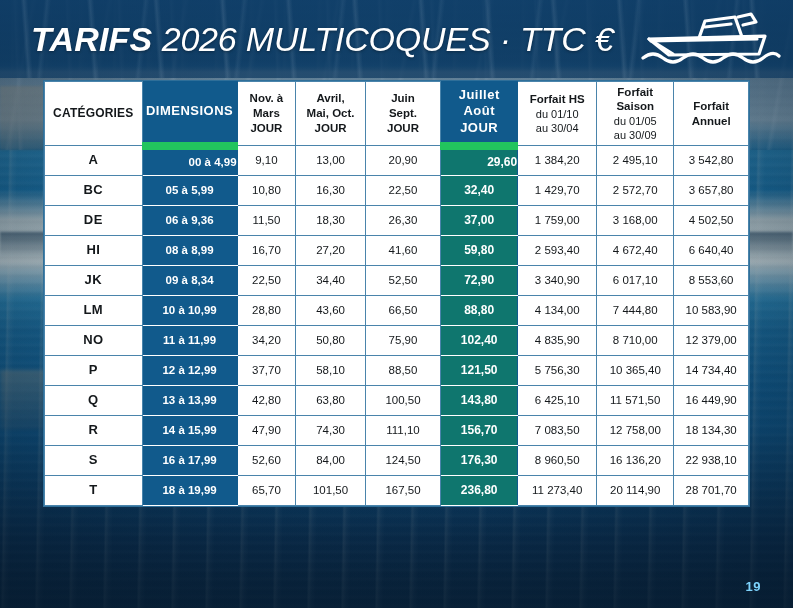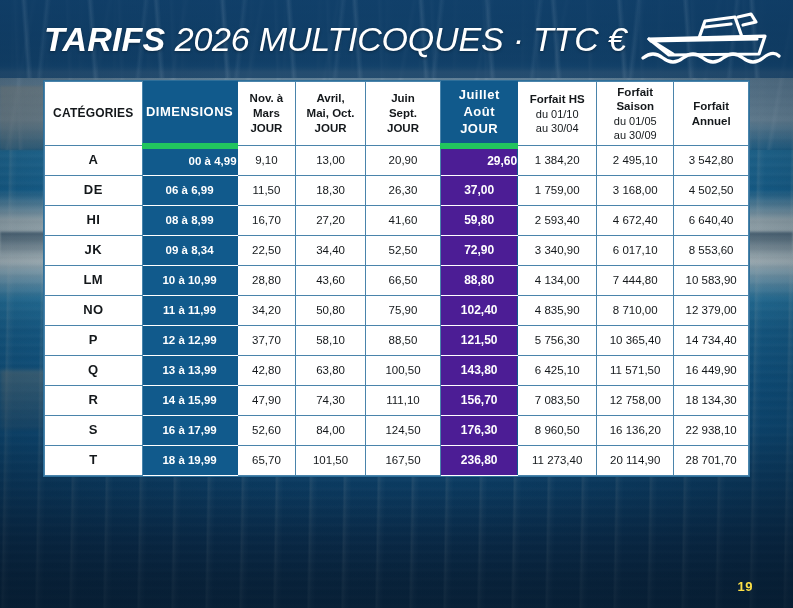--- a/index.html
+++ b/index.html
@@ -101,21 +101,21 @@
   .bg-vignette {
     position:absolute; inset:0;
     background: radial-gradient(ellipse at 50% 42%, rgba(0,0,0,0) 45%, rgba(4,22,40,0.45) 100%);
   }
 
   
   .banner {
     position: absolute; left: 0; top: 0; width: 793px; height: 78px;
     background: linear-gradient(180deg, rgba(16,63,106,0.80), rgba(14,57,96,0.72));
     display: flex; align-items: center;
-    padding-left: 44px;
+    padding-left: 31px;
     overflow: hidden;
   }
   .banner-photo {
     position:absolute; inset:0;
     background:
       repeating-linear-gradient(86deg,
         rgba(255,255,255,0.00) 0px,
         rgba(255,255,255,0.00) 26px,
         rgba(205,220,232,0.10) 29px,
         rgba(255,255,255,0.00) 33px,
@@ -191,47 +191,47 @@
     background: #115a8c;
     color: #ffffff;
     font-weight: 600;
     font-size: 11.5px;
     border-left-color: #115a8c;
     border-right-color: #115a8c;
     border-top: 1px solid #ffffff;
     border-bottom: 1px solid #ffffff;
   }
   td.peak {
-    background: #4c1d95;
+    background: #0f766e;
     color: #ffffff;
     font-weight: 700;
     font-size: 12px;
     border-left-color: #115a8c;
     border-right-color: #115a8c;
     border-top: 1px solid #ffffff;
     border-bottom: 1px solid #ffffff;
   }
   tbody tr:first-child td.dim,
-  tbody tr:first-child td.peak { border-top: 6px solid #22c55e; padding-left: 46px; }
+  tbody tr:first-child td.peak { border-top: 8px solid #22c55e; padding-left: 46px; }
 
   
   .c0 { width: 100px; }
   .c1 { width: 79px; }
   .c2 { width: 63px; }
   .c3 { width: 73px; }
   .c4 { width: 84px; }
   .c5 { width: 63px; }
   .c6 { width: 83px; margin-top: 42px; }
   .c7 { width: 83px; }
   .c8 { width: 80px; }
 
   
   .page-num {
-    position: absolute; right: 40px; bottom: 14px;
-    color: #fde047;
+    position: absolute; right: 32px; bottom: 14px;
+    color: #7dd3fc;
     font-size: 13px;
     font-weight: 700;
     letter-spacing: 0.5px;
   }
 </style>
 </head>
 <body>
 
 <div id="page">
 
@@ -315,22 +315,33 @@
             <td class="dim c1">00 à 4,99</td>
             <td class="c2">9,10</td>
             <td class="c3">13,00</td>
             <td class="c4">20,90</td>
             <td class="peak c5">29,60</td>
             <td class="c6">1 384,20</td>
             <td class="c7">2 495,10</td>
             <td class="c8">3 542,80</td>
           </tr>
           <tr>
+            <td class="cat c0">BC</td>
+            <td class="dim c1">05 à 5,99</td>
+            <td class="c2">10,80</td>
+            <td class="c3">16,30</td>
+            <td class="c4">22,50</td>
+            <td class="peak c5">32,40</td>
+            <td class="c6">1 429,70</td>
+            <td class="c7">2 572,70</td>
+            <td class="c8">3 657,80</td>
+          </tr>
+          <tr>
             <td class="cat c0">DE</td>
-            <td class="dim c1">06 à 6,99</td>
+            <td class="dim c1">06 à 9,36</td>
             <td class="c2">11,50</td>
             <td class="c3">18,30</td>
             <td class="c4">26,30</td>
             <td class="peak c5">37,00</td>
             <td class="c6">1 759,00</td>
             <td class="c7">3 168,00</td>
             <td class="c8">4 502,50</td>
           </tr>
           <tr>
             <td class="cat c0">HI</td>

